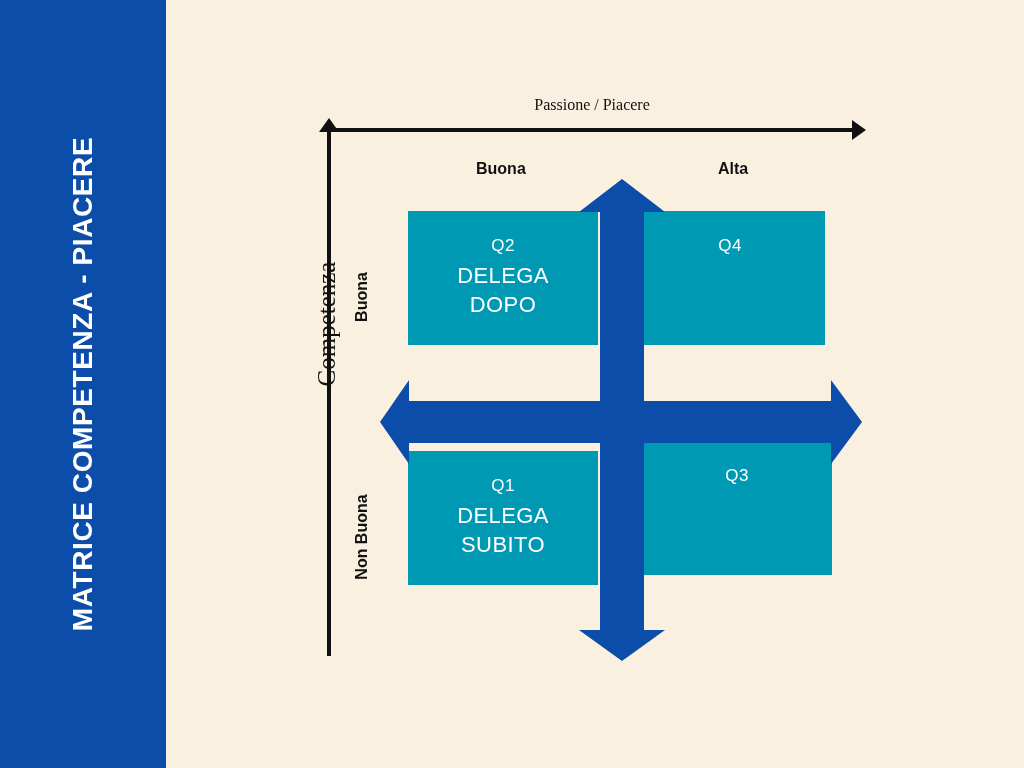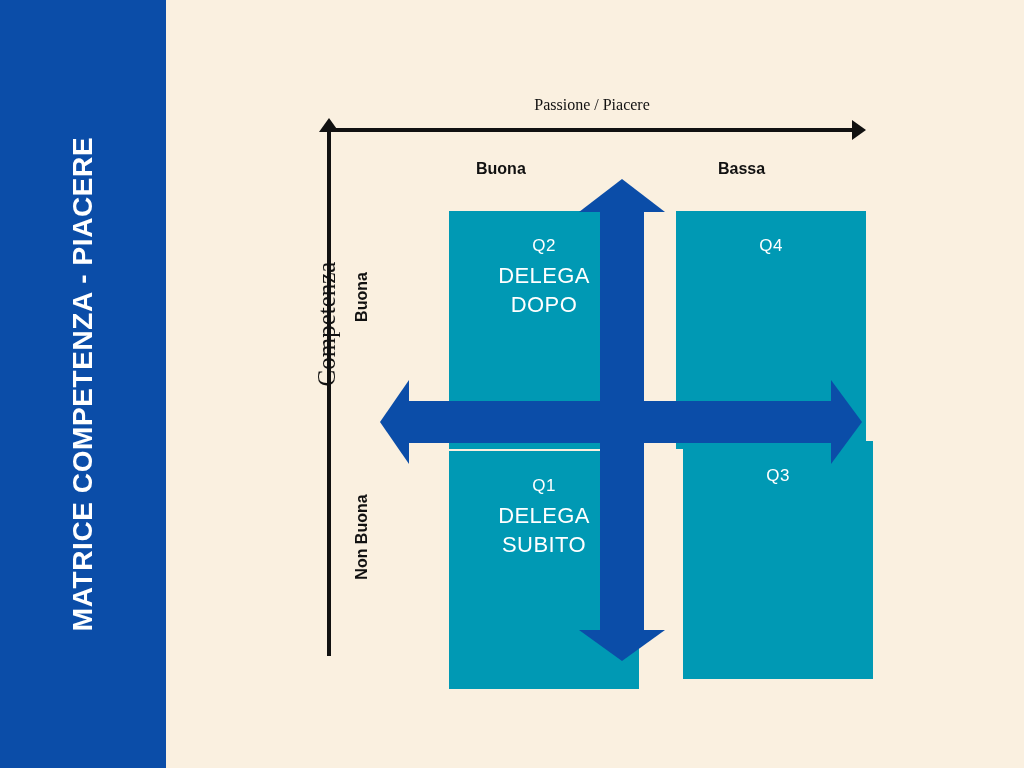--- a/index.html
+++ b/index.html
@@ -139,31 +139,30 @@
     left: 317px; top: 288px; width: 90px;
   }
   #tick-nonbuona {
     left: 312px; top: 528px; width: 100px;
   }
 
   
   .quadrant {
     position: absolute;
     width: 190px;
-    height: 238px;
+    height: 134px;
     background: #0099B4;
     display: flex;
     flex-direction: column;
     align-items: center;
     justify-content: flex-start;
     box-sizing: border-box;
     padding-top: 26px;
     color: #FFFFFF;
     text-align: center;
-    margin-left: 41px;
   }
   #quadrant-q2 { left: 408px; top: 211px; }
   #quadrant-q4 { left: 635px; top: 211px; justify-content: space-between; }
   #quadrant-q1 { left: 408px; top: 451px; }
   #quadrant-q3 { left: 642px; top: 441px; }
 
   .quadrant-code {
     font-family: "Liberation Sans", sans-serif;
     font-weight: normal;
     font-size: 17px;
@@ -255,21 +254,21 @@
 
   <div id="axis-x-line"></div>
   <div id="axis-x-arrowhead"></div>
   <div id="axis-y-line"></div>
   <div id="axis-y-arrowhead"></div>
 
   <div id="axis-x-title">Passione / Piacere</div>
   <div id="axis-y-title">Competenza</div>
 
   <div class="tick-x" id="tick-bassa">Buona</div>
-  <div class="tick-x" id="tick-alta">Bassa</div>
+  <div class="tick-x" id="tick-alta">Alta</div>
   <div class="tick-y" id="tick-buona">Buona</div>
   <div class="tick-y" id="tick-nonbuona">Non Buona</div>
 
   <div class="quadrant" id="quadrant-q2">
     <div class="quadrant-code">Q2</div>
     <div class="quadrant-label">DELEGA
 DOPO</div>
   </div>
 
   <div class="quadrant" id="quadrant-q4">

